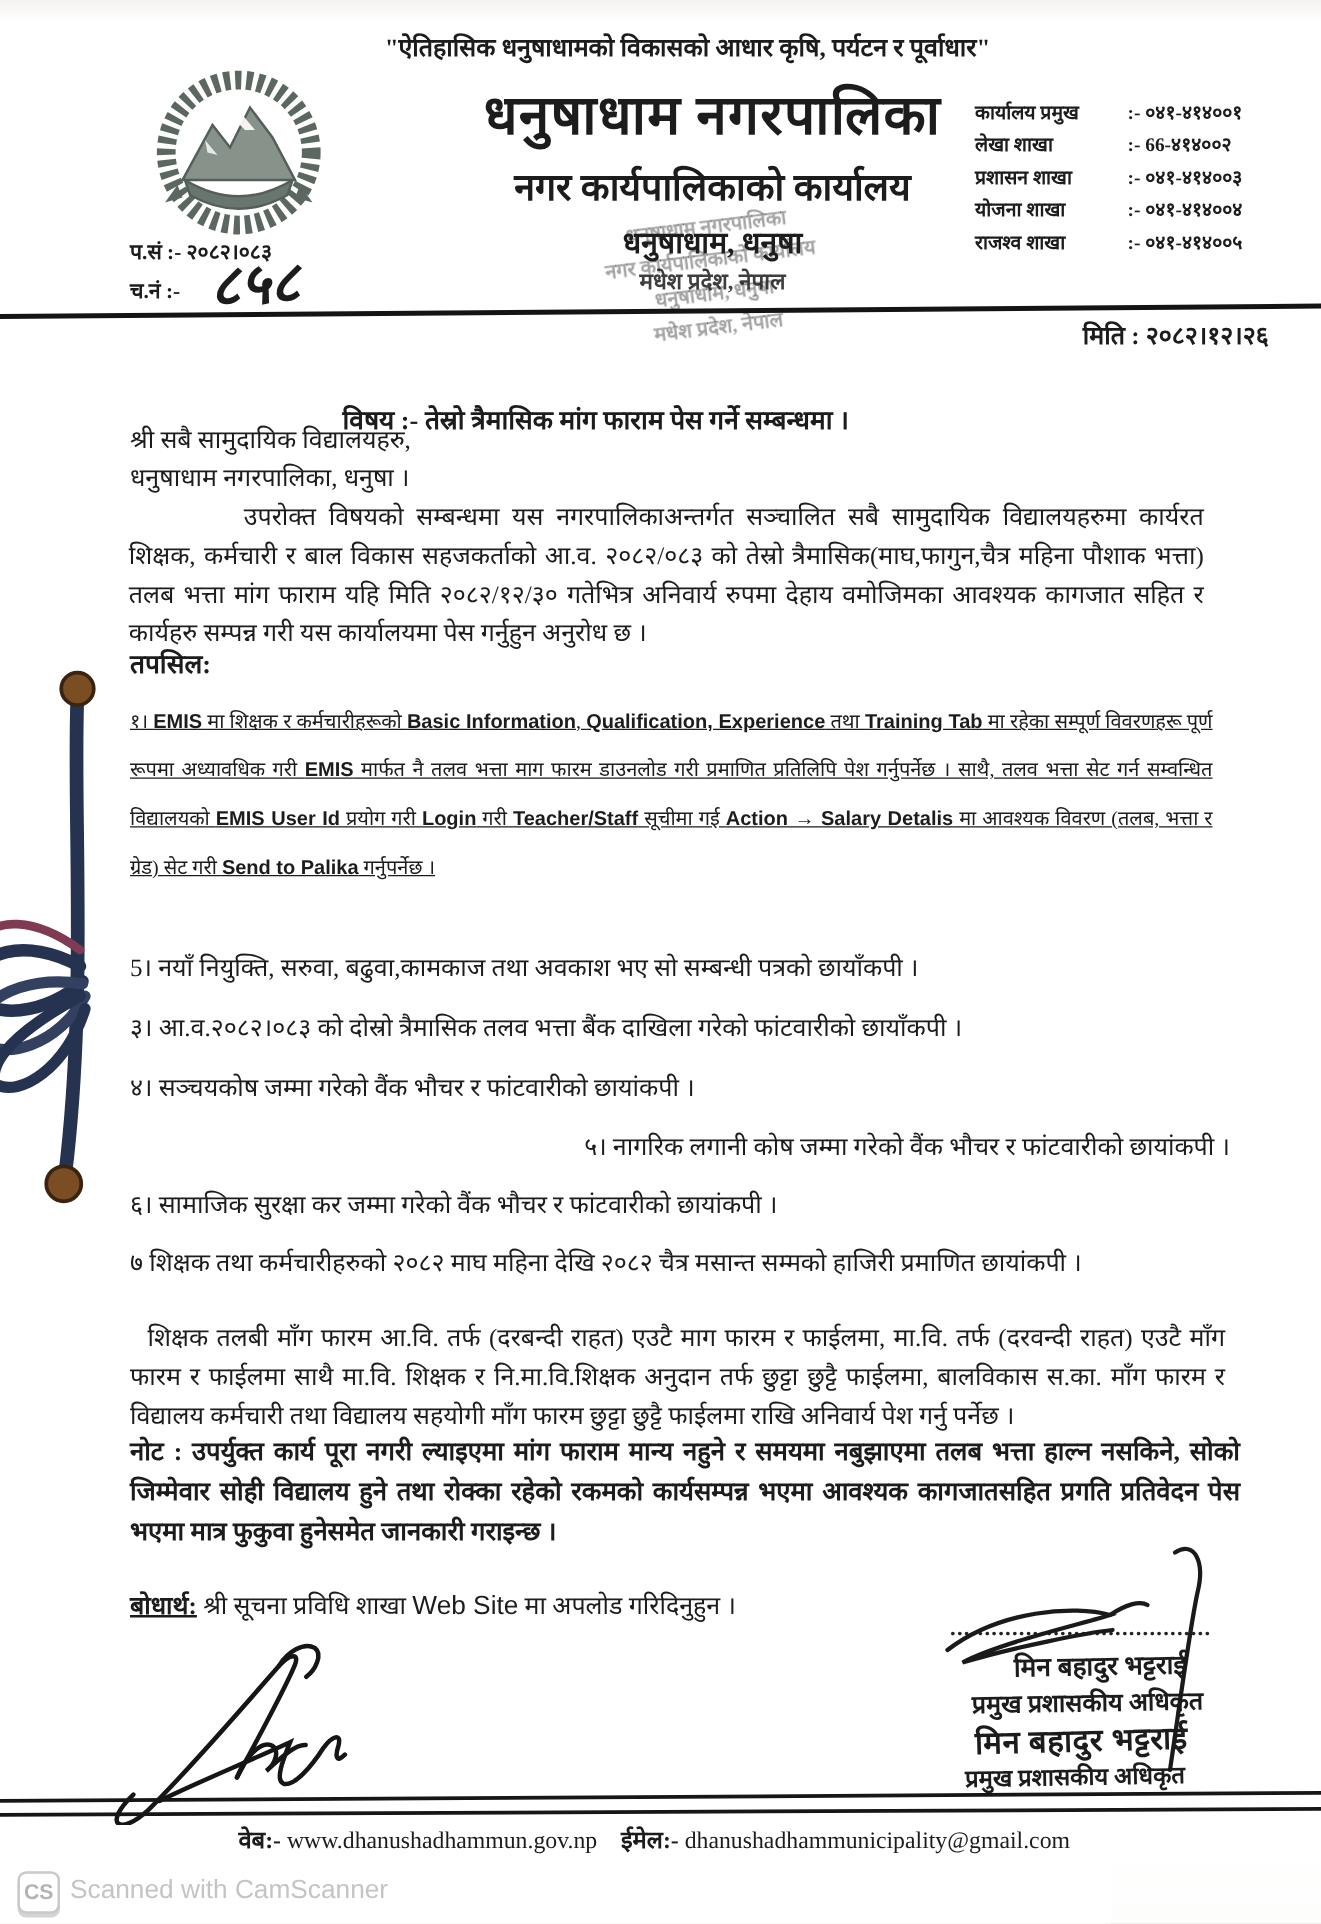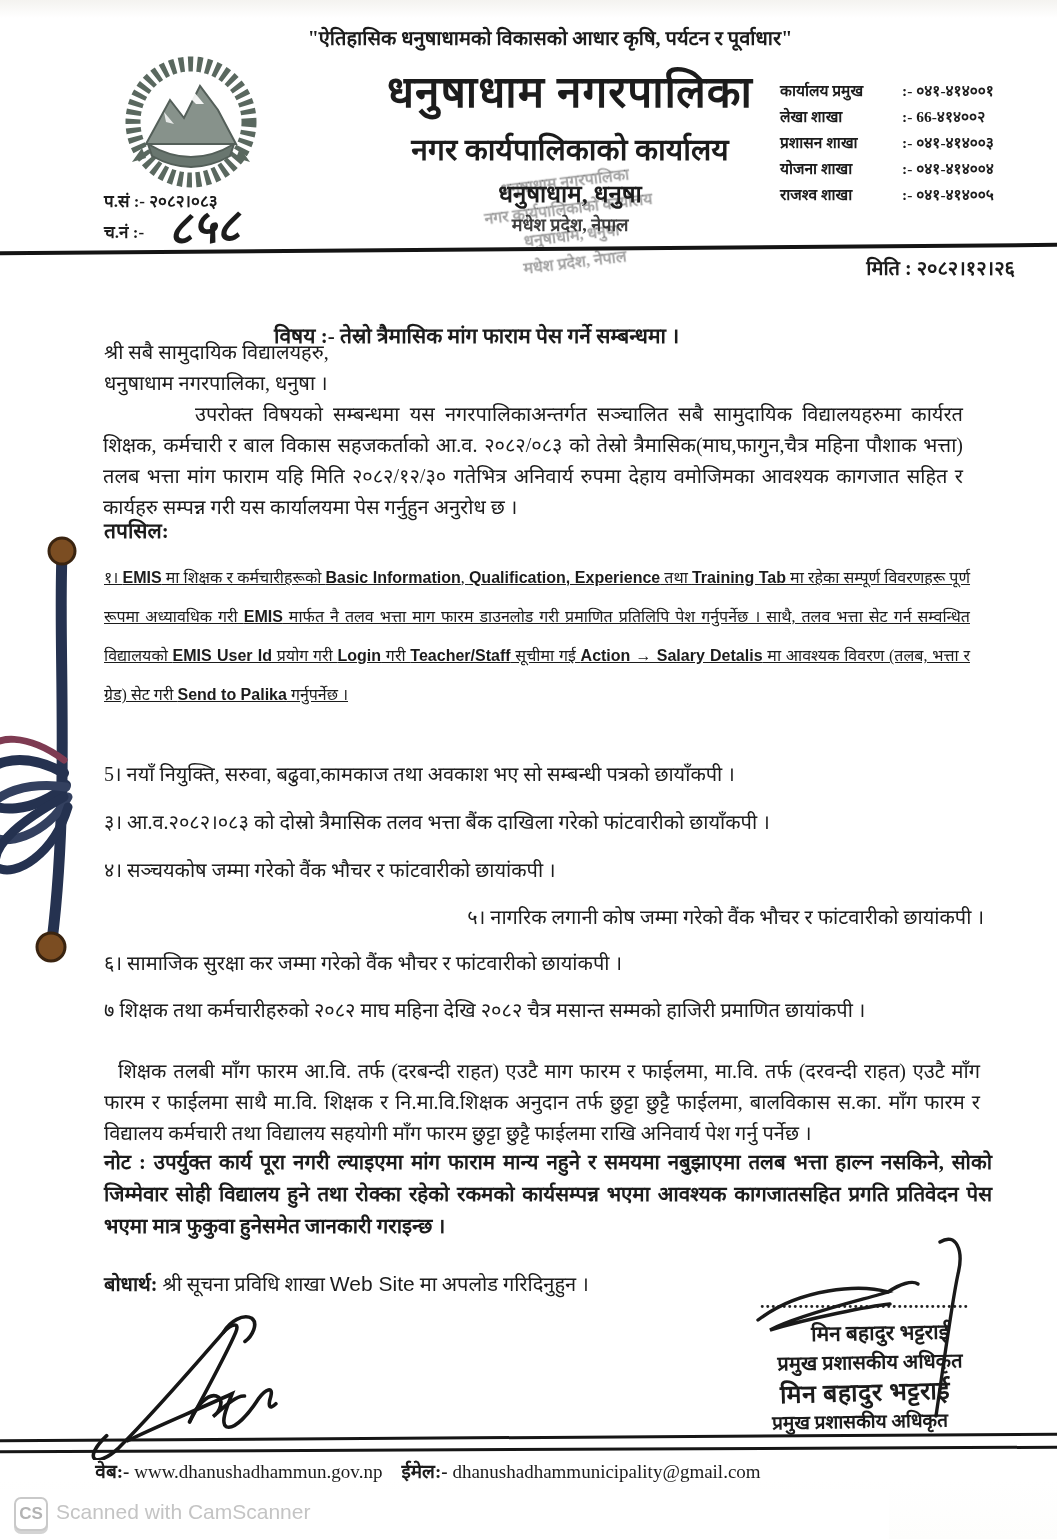--- a/index.html
+++ b/index.html
@@ -30,35 +30,35 @@
   .subject{top:283px;left:274px;font-size:21px;font-weight:700;margin-top:38px;}
   .addressee{top:337px;left:104px;font-size:20px;line-height:31px;}
   .intro{top:399px;left:103px;width:860px;font-size:20px;line-height:31px;text-align:justify;text-indent:92px;}
   .schedule-heading{top:516px;left:104px;font-size:21px;font-weight:700;}
   .item1{top:558px;left:104px;width:866px;font-size:16px;line-height:39px;text-align:justify;text-decoration:underline;}
   .list-item{left:104px;width:880px;font-size:20px;}
   .files-para{top:1036px;left:104px;width:876px;font-size:20px;line-height:31px;text-align:justify;text-indent:14px;margin-top:20px;}
   .note{top:1146px;left:104px;width:888px;font-size:20.5px;line-height:32px;font-weight:700;text-align:justify;}
   .note-label{}
   .cc{top:1270px;left:104px;width:720px;font-size:20px;}
-  .cc-label{font-weight:700;}
+  .cc-label{font-weight:700;text-decoration:underline;}
   .sig-dots{top:1292px;left:760px;width:260px;font-size:18px;letter-spacing:1px;font-weight:700;color:#222;}
   .sig-name{top:1318px;left:730px;width:300px;text-align:center;font-size:21px;font-weight:700;transform:rotate(-1deg);}
   .sig-title{top:1348px;left:720px;width:300px;text-align:center;font-size:20px;font-weight:700;transform:rotate(-1deg);}
   .stamp-name{top:1374px;left:715px;width:300px;text-align:center;font-size:25px;font-weight:700;transform:rotate(-1.5deg);letter-spacing:.5px;}
   .stamp-title{top:1408px;left:725px;width:270px;text-align:center;font-size:19px;font-weight:700;transform:rotate(-1deg);}
   .round-stamp{
     top:168px;left:430px;width:280px;text-align:center;
     font-size:16px;line-height:27px;font-weight:700;
     color:rgba(35,35,35,.42);transform:rotate(-7deg);
     filter:blur(.4px);
   }
   .rule-footer-1{top:1436px;left:-10px;width:1080px;height:3px;background:#161616;transform:rotate(-0.35deg);}
   .rule-footer-2{top:1448px;left:-10px;width:1080px;height:3px;background:#161616;transform:rotate(-0.25deg);}
-  .footer-line{top:1458px;left:0;width:856px;text-align:center;font-size:19px;}
+  .footer-line{top:1458px;left:0;width:856px;text-align:right;font-size:19px;}
   .footer-line .lab{font-weight:700;}
   .cs-strip{bottom:0;left:0;width:889px;height:50px;background:#ffffff;}
   .cs-badge{
     position:absolute;left:14px;top:8px;width:30px;height:30px;border-radius:7px;
     border:2px solid #c9c9c9;background:#fff;box-shadow:0 3px 0 #d4d4d4;
     color:#b3b3b3;font-family:"Liberation Sans",sans-serif;font-weight:700;font-size:17px;
     display:flex;align-items:center;justify-content:center;
   }
   .cs-label{
     position:absolute;left:56px;top:11px;color:#c4c4c4;

